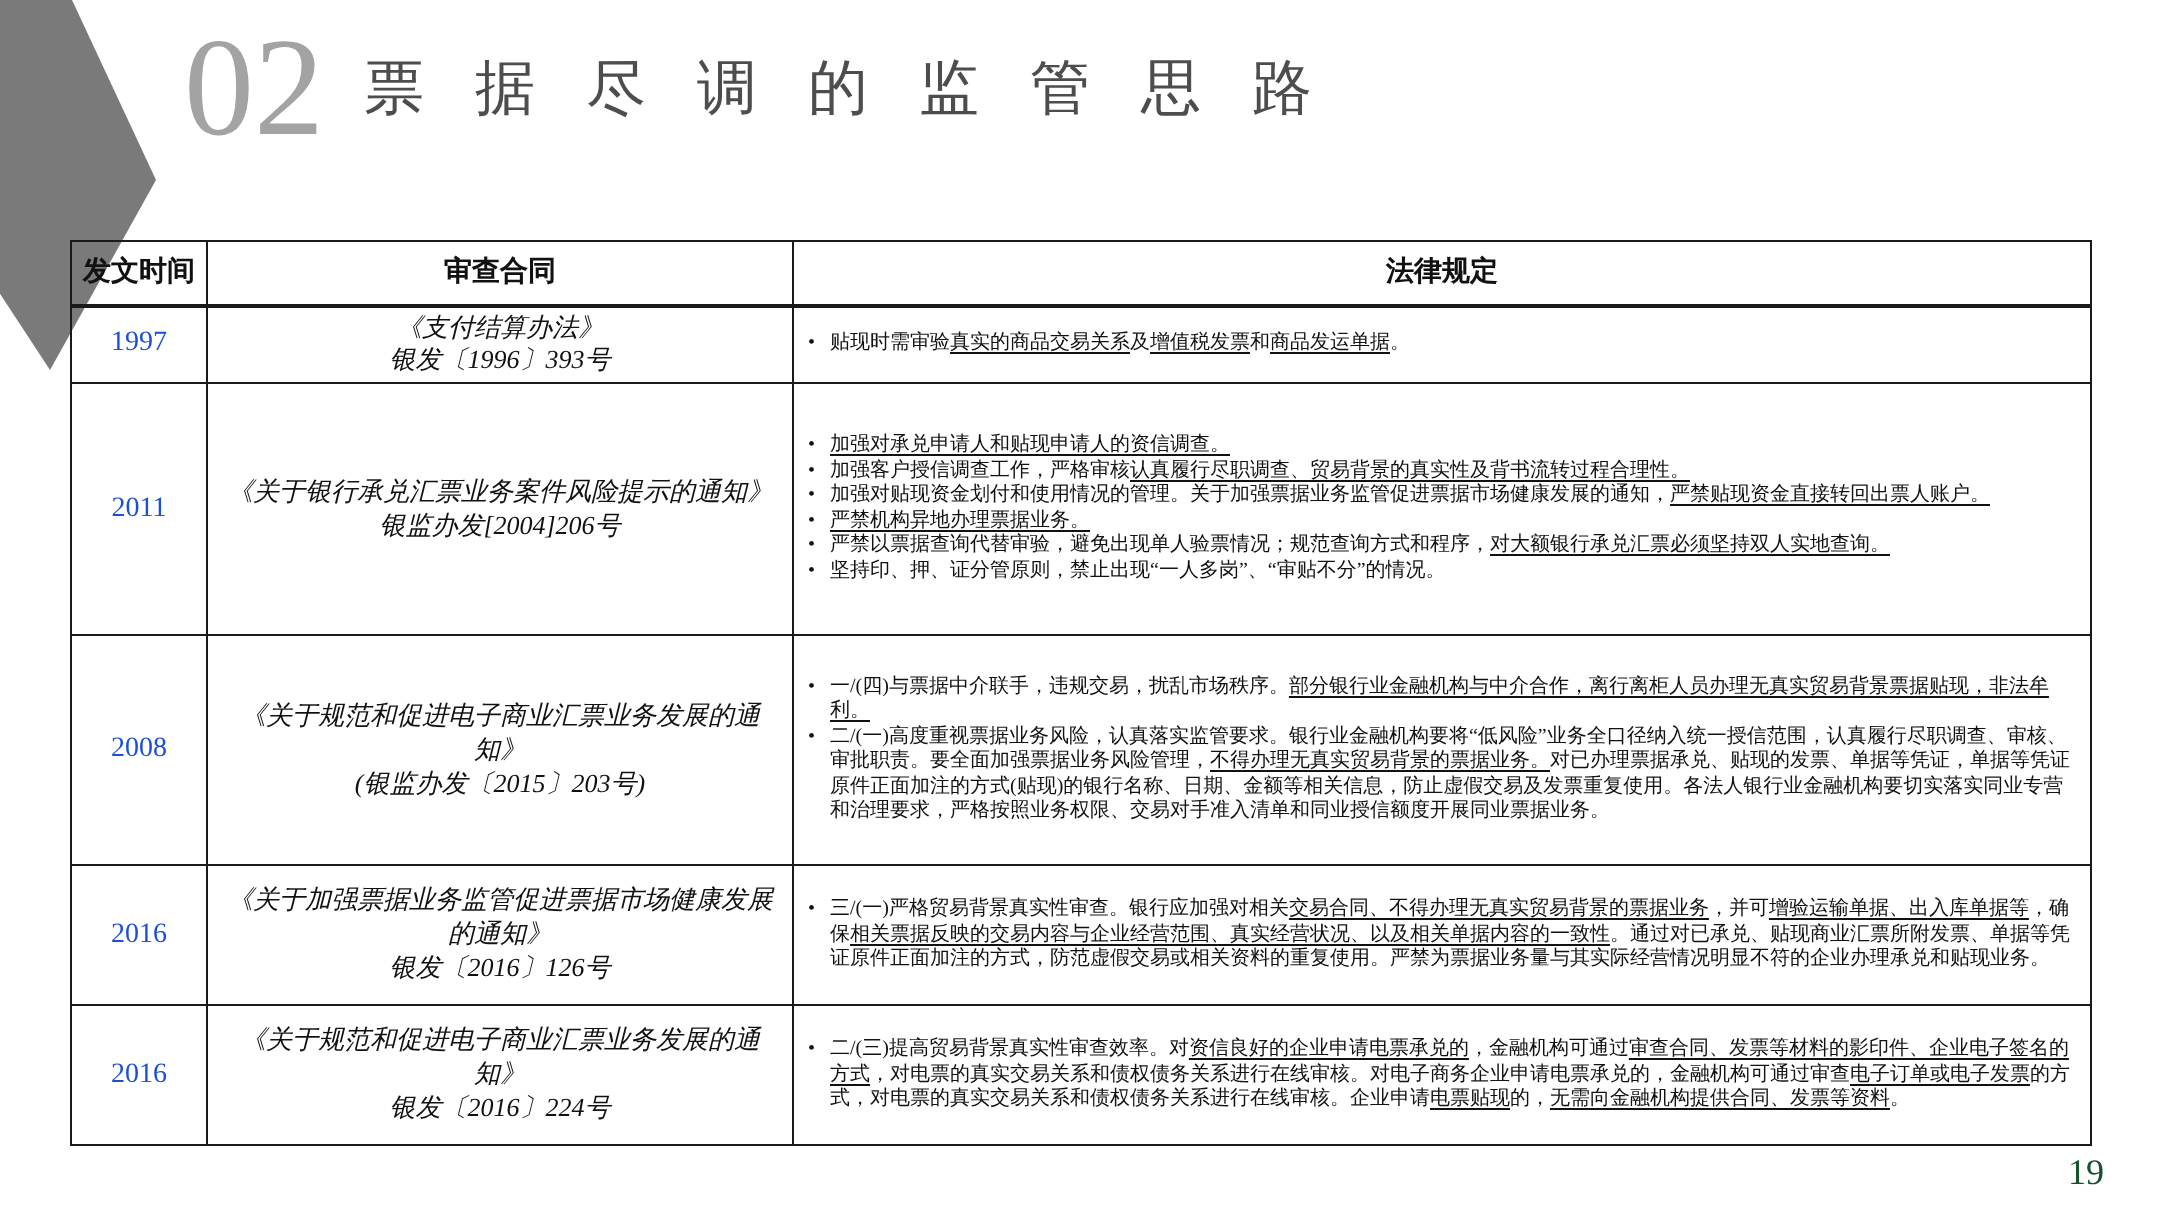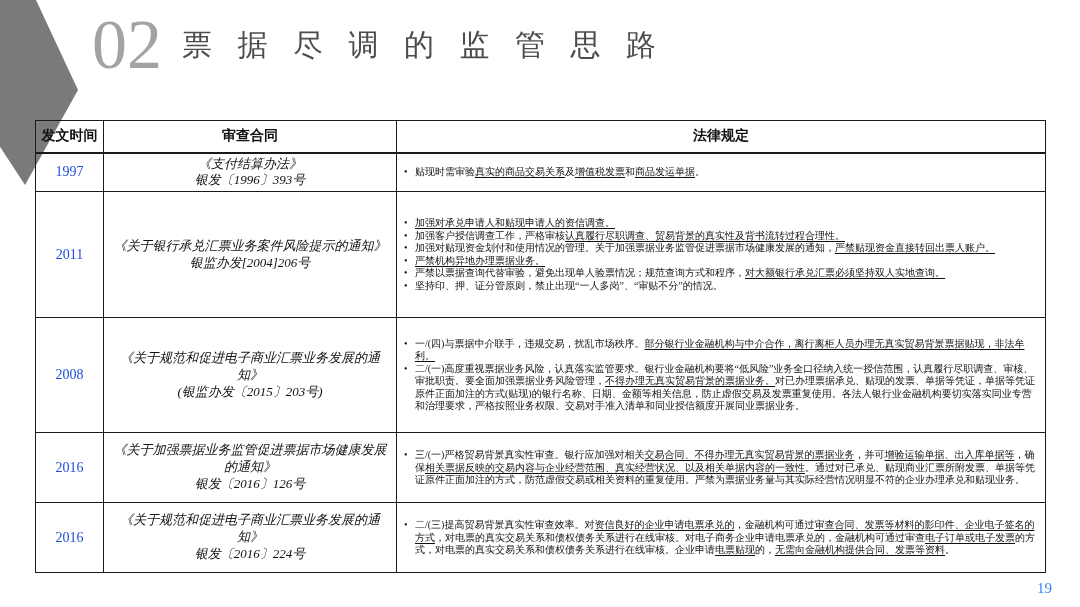--- a/index.html
+++ b/index.html
@@ -69,21 +69,21 @@
   .bullet::before{
     content:"\2022";
     position:absolute;left:3px;top:0;
   }
   .bullet u{
     text-decoration:underline;text-underline-offset:2px;
   }
 
   .page-number{
     position:absolute;right:28px;bottom:10px;
-    font-size:15px;color:#3b82f6;z-index:2;
+    font-size:18px;color:#14532d;z-index:2;
   }
 </style>
 </head>
 <body>
 
 <div class="slide">
 
   <svg class="corner-triangle" viewBox="0 0 140 210" width="140" height="210" preserveAspectRatio="none" overflow="visible">
     <polygon points="15,-45 78,90 25,185 -70,40" fill="#7a7a7a"></polygon>
   </svg>

